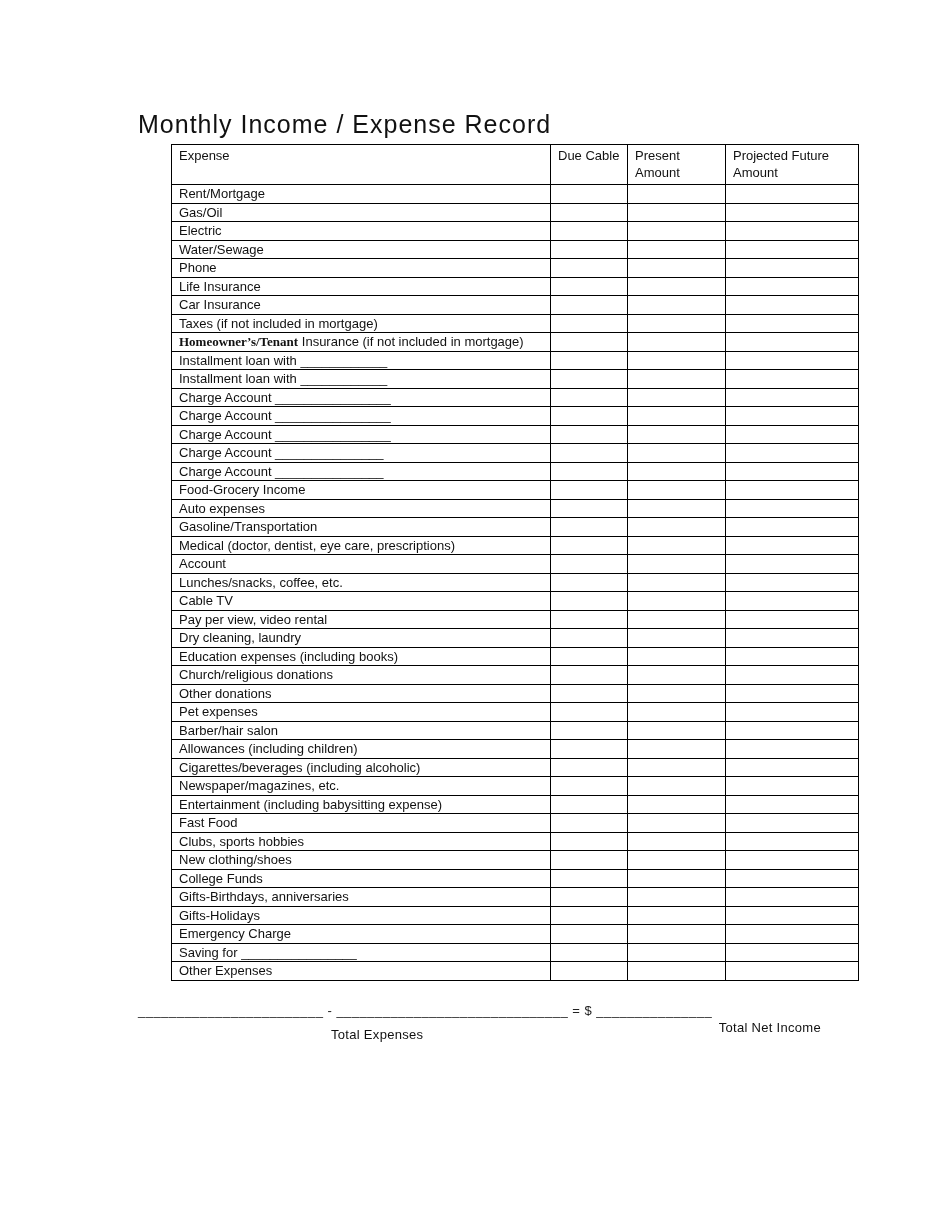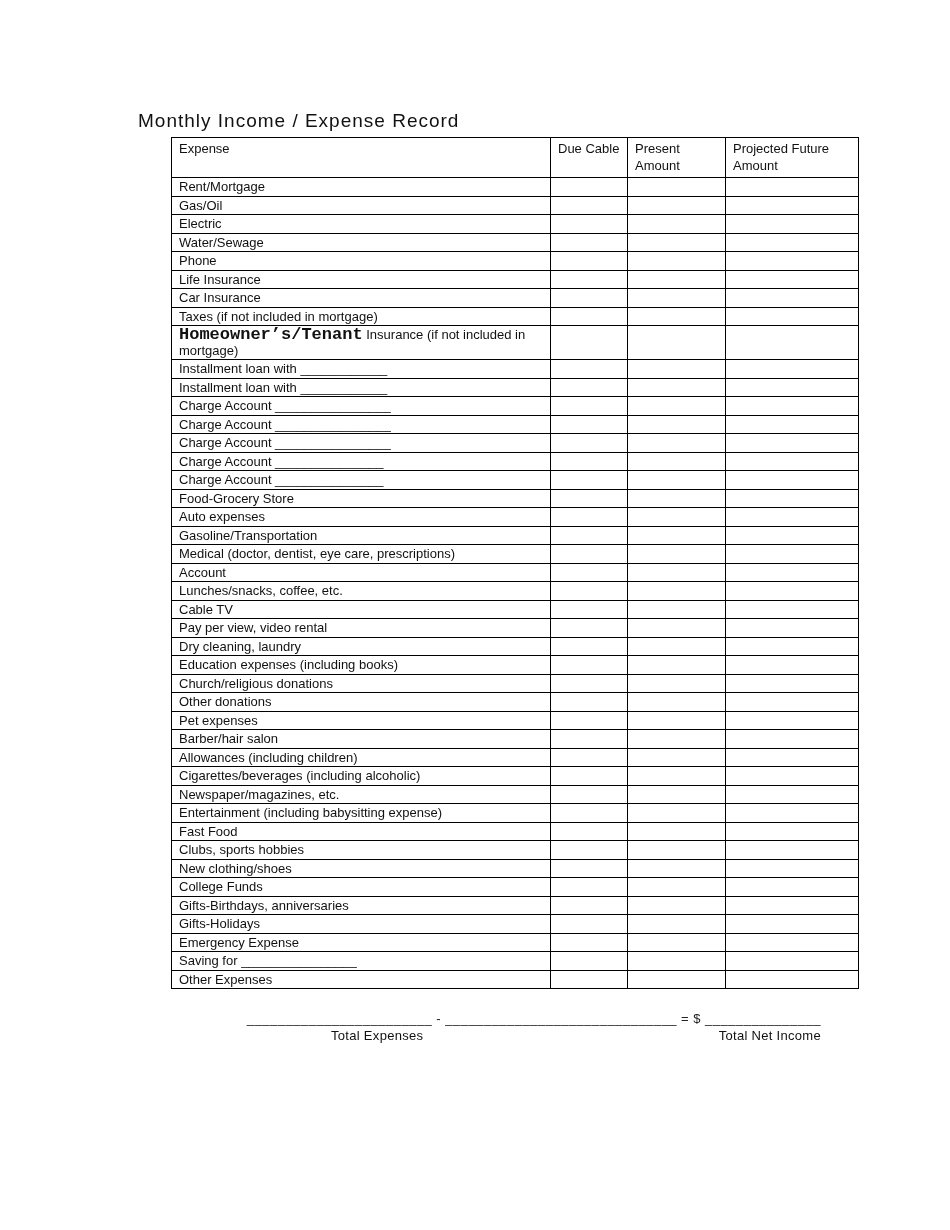--- a/index.html
+++ b/index.html
@@ -13,21 +13,21 @@
     color: #000000;
     overflow: hidden;
   }
   .content {
     position: absolute;
     left: 131px;
     top: 110px;
     width: 690px;
   }
   .doc-title {
-    font-size: 19px;
+    font-size: 25px;
     font-weight: 500;
     letter-spacing: 1px;
     padding-left: 7px;
     margin-bottom: 5px;
     white-space: nowrap;
     color: #111111;
   }
   table.expense-table {
     border-collapse: collapse;
     width: 687px;
@@ -46,46 +46,46 @@
     overflow: hidden;
     color: #111111;
   }
   table.expense-table th {
     height: 40px;
     line-height: 17px;
     padding-top: 2px;
   }
   td.cell-blank { height: 18.5px; }
   .bold-serif {
-    font-family: Liberation Mono, monospace;
+    font-family: Liberation Serif, serif;
     font-weight: bold;
-    font-size: 17px;
+    font-size: 13px;
   }
   .totals {
     position: relative;
     margin-top: 22px;
     padding-left: 7px;
     font-size: 13px;
     color: #222222;
     letter-spacing: 0.5px;
   }
-  .blank-line { white-space: nowrap; line-height: 16px; text-align: right; }
+  .blank-line { white-space: nowrap; line-height: 16px; }
   .blank-line .sep { margin: 0 4px; }
   .labels-line {
     position: relative;
     height: 18px;
     line-height: 17px;
     color: #111111;
     letter-spacing: 0.3px;
     text-align: right;
   }
   .labels-line .label-2 {
     position: absolute;
     left: 193px;
-    top: 0;
+    top: 7px;
   }
 </style>
 </head>
 <body>
 
 <div class="page">
   <div class="content">
 
     <div class="doc-title">Monthly Income / Expense Record</div>
 
@@ -211,21 +211,21 @@
       </tr>
 
       <tr>
         <td><span>Charge Account _______________</span></td>
         <td class="cell-blank"></td>
         <td class="cell-blank"></td>
         <td class="cell-blank"></td>
       </tr>
 
       <tr>
-        <td><span>Food-Grocery Store</span></td>
+        <td><span>Food-Grocery Income</span></td>
         <td class="cell-blank"></td>
         <td class="cell-blank"></td>
         <td class="cell-blank"></td>
       </tr>
 
       <tr>
         <td><span>Auto expenses</span></td>
         <td class="cell-blank"></td>
         <td class="cell-blank"></td>
         <td class="cell-blank"></td>
@@ -379,21 +379,21 @@
       </tr>
 
       <tr>
         <td><span>Gifts-Holidays</span></td>
         <td class="cell-blank"></td>
         <td class="cell-blank"></td>
         <td class="cell-blank"></td>
       </tr>
 
       <tr>
-        <td><span>Emergency Expense</span></td>
+        <td><span>Emergency Charge</span></td>
         <td class="cell-blank"></td>
         <td class="cell-blank"></td>
         <td class="cell-blank"></td>
       </tr>
 
       <tr>
         <td><span>Saving for ________________</span></td>
         <td class="cell-blank"></td>
         <td class="cell-blank"></td>
         <td class="cell-blank"></td>

